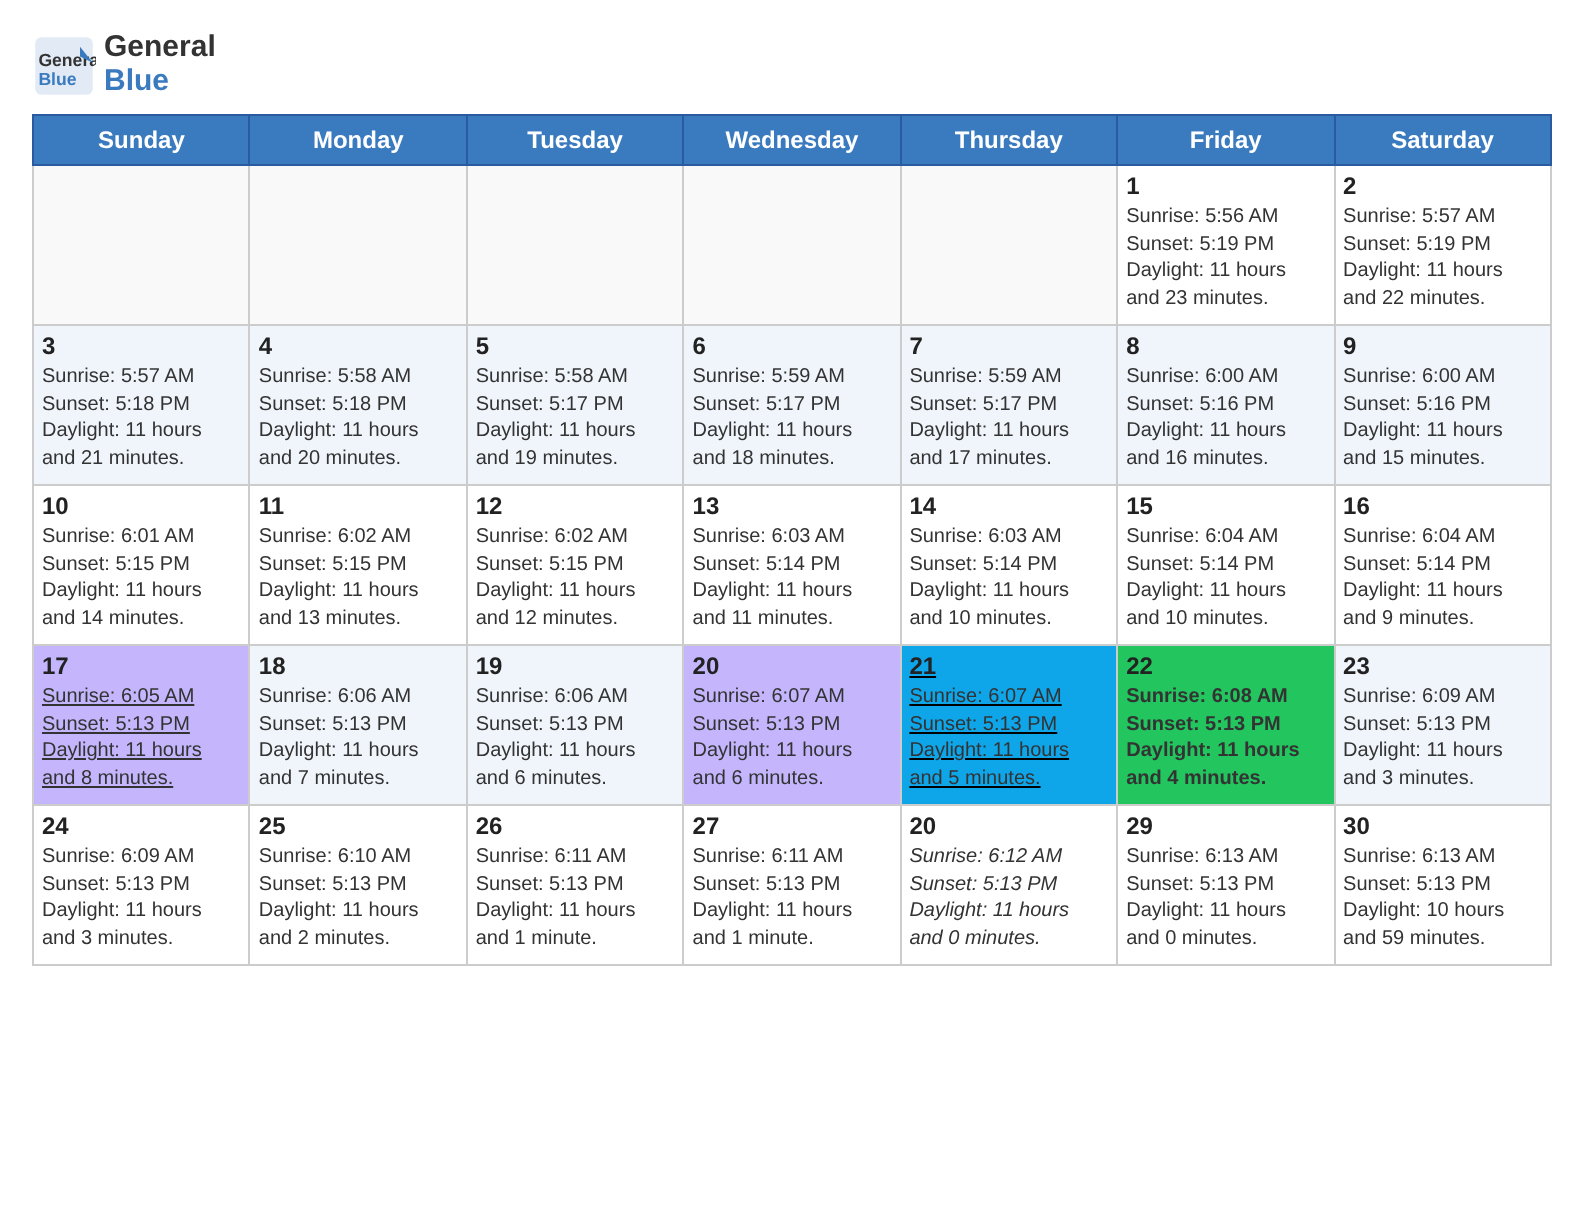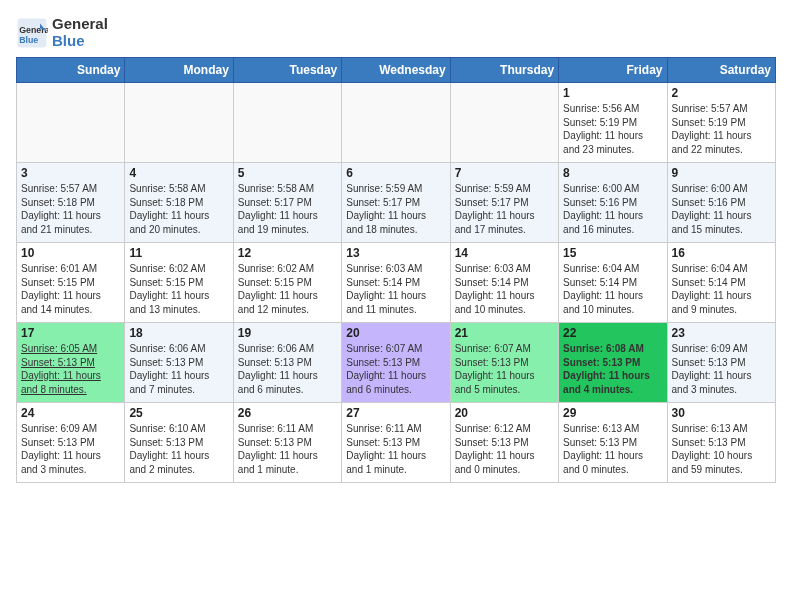--- a/index.html
+++ b/index.html
@@ -54,21 +54,21 @@
     }
     .calendar {
       width: 100%;
       border-collapse: collapse;
       font-size: 11px;
     }
     .calendar th {
       background: #3a7abf;
       color: #fff;
       padding: 5px 4px;
-      text-align: right;
+      text-align: center;
       font-size: 12px;
       border: 1px solid #2a5a9f;
     }
     .calendar td {
       border: 1px solid #ccc;
       vertical-align: top;
       padding: 3px 4px;
       width: calc(100% / 7);
       height: 80px;
       background: #fff;
@@ -244,21 +244,21 @@
         </td>
         <td>
           <span class="day-num">16</span>
           <div class="day-info" style="white-space: pre-line;">Sunrise: 6:04 AM
 Sunset: 5:14 PM
 Daylight: 11 hours
 and 9 minutes.</div>
         </td>
       </tr>
       <tr>
-        <td style="background: #86efac;">
+        <td style="background: #c4b5fd;">
           <span class="day-num">17</span>
           <div class="day-info" style="white-space: pre-line; text-decoration: underline;">Sunrise: 6:05 AM
 Sunset: 5:13 PM
 Daylight: 11 hours
 and 8 minutes.</div>
         </td>
         <td style="background: rgb(240, 245, 251);">
           <span class="day-num">18</span>
           <div class="day-info" style="white-space: pre-line;">Sunrise: 6:06 AM
 Sunset: 5:13 PM
@@ -272,21 +272,21 @@
 Daylight: 11 hours
 and 6 minutes.</div>
         </td>
         <td style="background: #c4b5fd;">
           <span class="day-num">20</span>
           <div class="day-info" style="white-space: pre-line;">Sunrise: 6:07 AM
 Sunset: 5:13 PM
 Daylight: 11 hours
 and 6 minutes.</div>
         </td>
-        <td style="background: #86efac;">
+        <td style="background: #0ea5e9; text-decoration: underline;">
           <span class="day-num">21</span>
           <div class="day-info" style="white-space: pre-line;">Sunrise: 6:07 AM
 Sunset: 5:13 PM
 Daylight: 11 hours
 and 5 minutes.</div>
         </td>
         <td style="background: #22c55e;">
           <span class="day-num">22</span>
           <div class="day-info" style="white-space: pre-line; font-weight: bold;">Sunrise: 6:08 AM
 Sunset: 5:13 PM
@@ -325,21 +325,21 @@
         </td>
         <td>
           <span class="day-num">27</span>
           <div class="day-info" style="white-space: pre-line;">Sunrise: 6:11 AM
 Sunset: 5:13 PM
 Daylight: 11 hours
 and 1 minute.</div>
         </td>
         <td>
           <span class="day-num">20</span>
-          <div class="day-info" style="white-space: pre-line;">Sunrise: 6:12 AM
+          <div class="day-info" style="white-space: pre-line; font-style: italic;">Sunrise: 6:12 AM
 Sunset: 5:13 PM
 Daylight: 11 hours
 and 0 minutes.</div>
         </td>
         <td>
           <span class="day-num">29</span>
           <div class="day-info" style="white-space: pre-line;">Sunrise: 6:13 AM
 Sunset: 5:13 PM
 Daylight: 11 hours
 and 0 minutes.</div>

